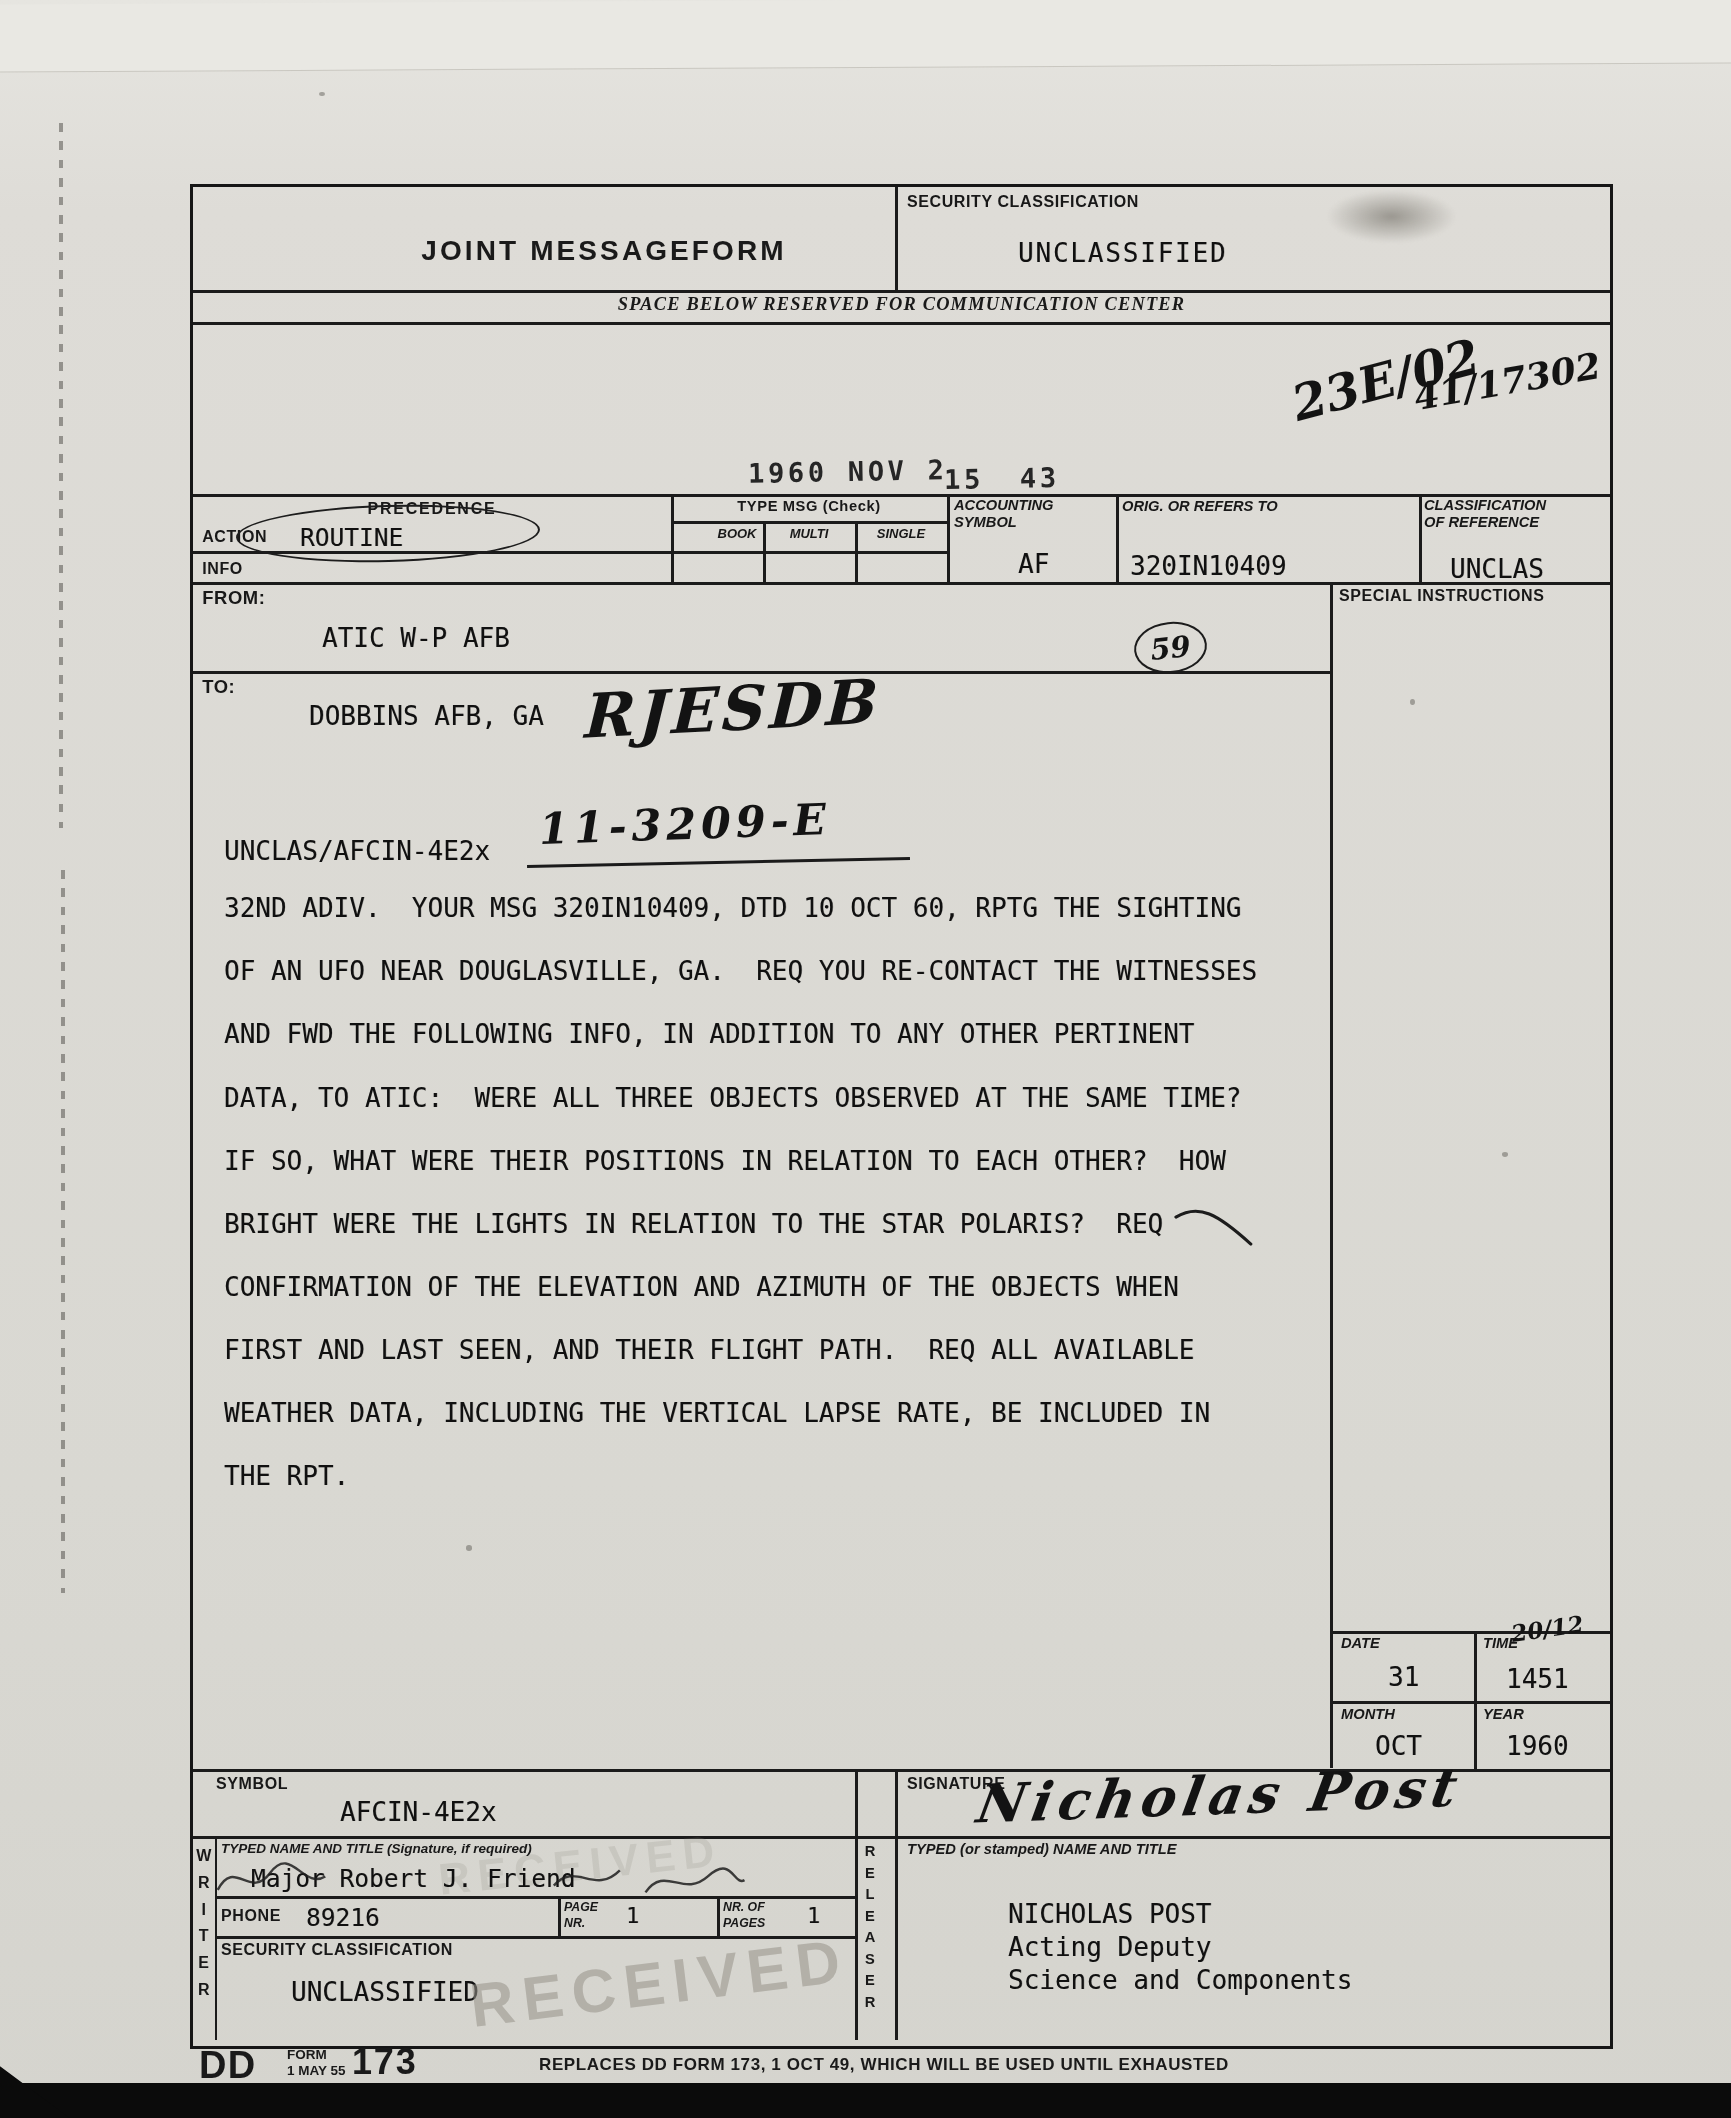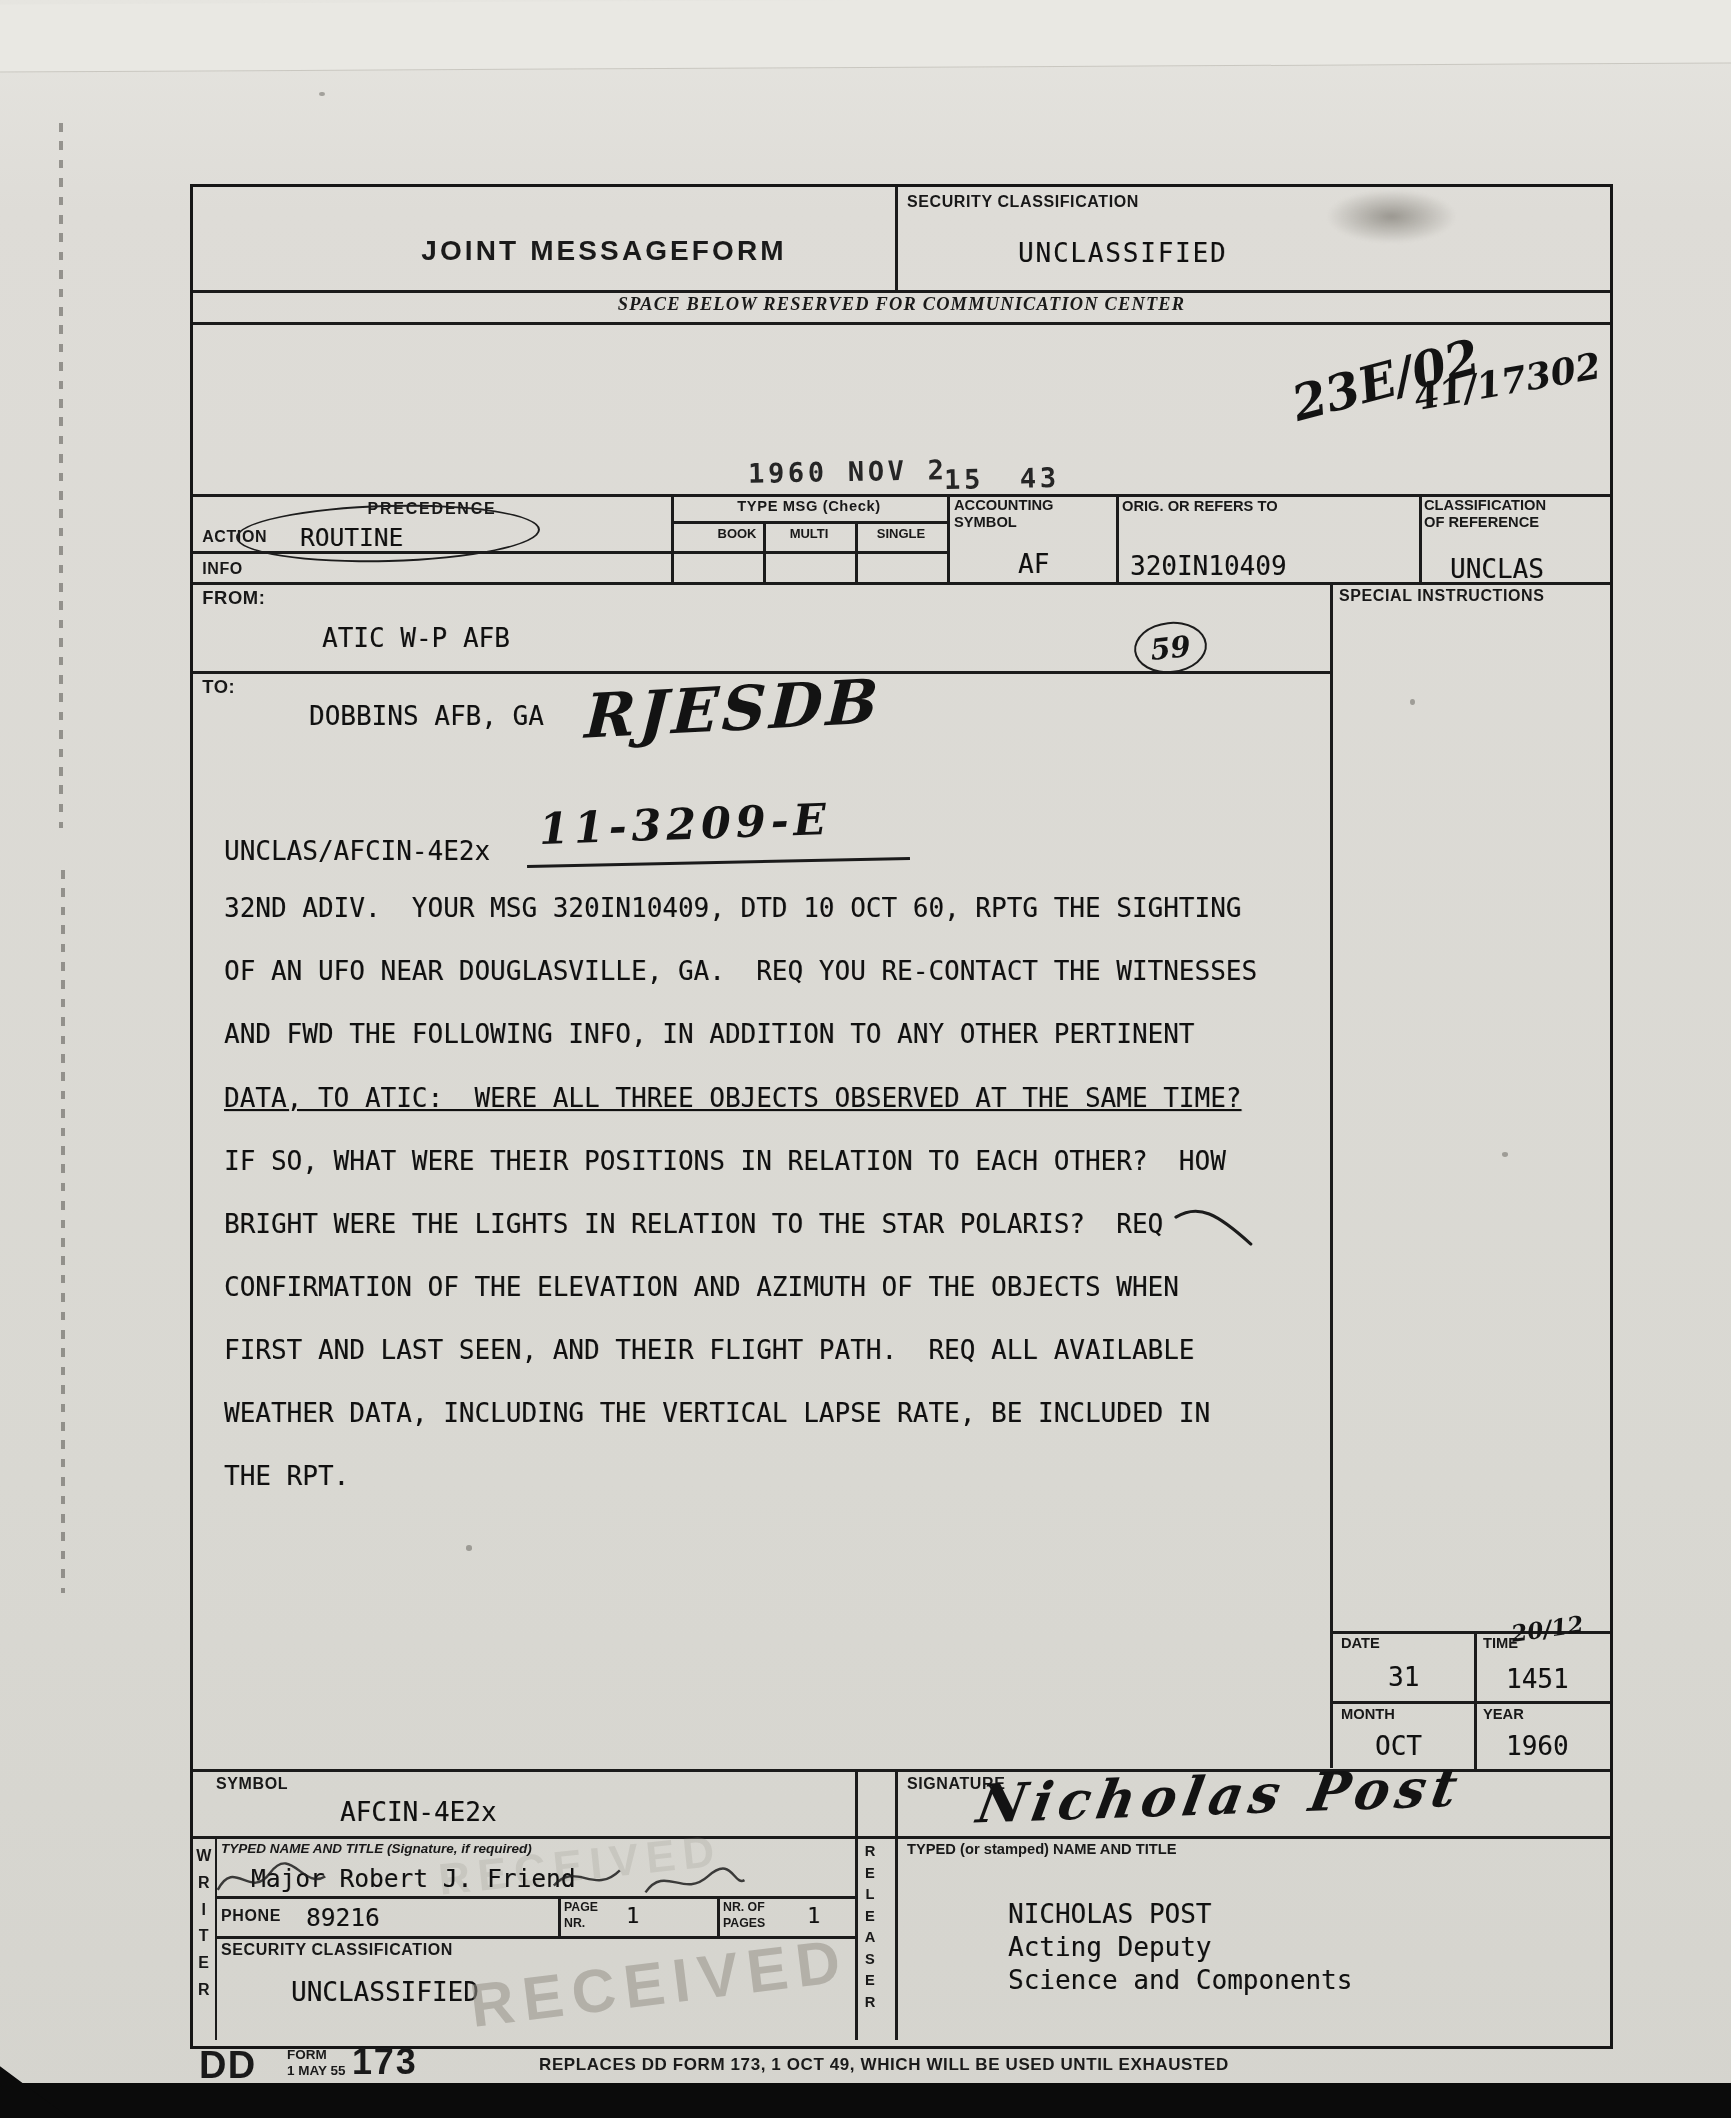--- a/index.html
+++ b/index.html
@@ -1,21 +1,21 @@
 <!DOCTYPE html>
 <html style="font-size:9.8px"><head>
 <meta charset="utf-8">
 <style>
   html,body{margin:0;padding:0;}
   body{background:#9f9d98;font-family:"Liberation Sans",sans-serif;color:#1a1a1a;}
   .page{position:relative;width:1731px;height:2119px;overflow:hidden;
         background:linear-gradient(180deg,#e6e5e0 0%,#dedcd7 10%,#d9d8d2 70%,#d5d4ce 100%);}
   .abs{position:absolute;}
   .lbl{position:absolute;font-size:16px;font-weight:bold;letter-spacing:0.6px;color:#181818;}
-  .lbl-sm{position:absolute;font-size:13px;font-weight:bold;color:#181818;}
+  .lbl-sm{position:absolute;font-size:13px;font-weight:bold;color:#181818;font-style:italic;}
   .mono{position:absolute;font-family:"DejaVu Sans Mono","Liberation Mono",monospace;
         font-size:26px;color:#101010;white-space:pre;text-shadow:0.4px 0.4px 0 rgba(25,25,25,.35);}
   .hw{position:absolute;font-family:"DejaVu Serif",serif;font-style:italic;font-weight:700;color:#131313;}
   .stamp-ink{position:absolute;font-family:"DejaVu Sans Mono","Liberation Mono",monospace;
         font-weight:bold;color:#262626;letter-spacing:3.7px;}
   .hl{position:absolute;background:#1b1b1b;height:2.5px;}
   .vl{position:absolute;background:#1b1b1b;width:2.5px;}
   .center{display:flex;align-items:center;justify-content:center;text-align:center;}
   .vert{position:absolute;writing-mode:vertical-rl;text-orientation:upright;font-weight:bold;color:#181818;}
   .form{position:absolute;left:190px;top:184px;width:1417px;height:1859px;border:3.1px solid #161616;}
@@ -99,21 +99,21 @@
     <div class="mono" style="left:116px;top:514px;">DOBBINS AFB, GA</div>
     <div class="hw" style="left:392px;top:486px;font-size:61px;letter-spacing:3.7px;transform:rotate(-3deg) skewX(-6deg);">RJESDB</div>
 
     <div class="mono" style="left:31px;top:631px;margin-top:18px;">UNCLAS/AFCIN-4E2x</div>
     <div class="hw" style="left:346px;top:612px;font-size:43px;letter-spacing:4.9px;transform:rotate(-2deg);">11-3209-E</div>
     <div class="hl" style="left:334px;width:383px;top:674px;transform:rotate(-1.2deg);"></div>
 
     <div class="mono" style="left:31px;top:706px;">32ND ADIV.  YOUR MSG 320IN10409, DTD 10 OCT 60, RPTG THE SIGHTING</div>
     <div class="mono" style="left:31px;top:769px;">OF AN UFO NEAR DOUGLASVILLE, GA.  REQ YOU RE-CONTACT THE WITNESSES</div>
     <div class="mono" style="left:31px;top:832px;">AND FWD THE FOLLOWING INFO, IN ADDITION TO ANY OTHER PERTINENT</div>
-    <div class="mono" style="left:31px;top:896px;text-decoration:underline;">DATA, TO ATIC:  WERE ALL THREE OBJECTS OBSERVED AT THE SAME TIME?</div>
+    <div class="mono" style="left:31px;top:896px;">DATA, TO ATIC:  WERE ALL THREE OBJECTS OBSERVED AT THE SAME TIME?</div>
     <div class="mono" style="left:31px;top:959px;">IF SO, WHAT WERE THEIR POSITIONS IN RELATION TO EACH OTHER?  HOW</div>
     <div class="mono" style="left:31px;top:1022px;">BRIGHT WERE THE LIGHTS IN RELATION TO THE STAR POLARIS?  REQ</div>
     <div class="mono" style="left:31px;top:1085px;">CONFIRMATION OF THE ELEVATION AND AZIMUTH OF THE OBJECTS WHEN</div>
     <div class="mono" style="left:31px;top:1211px;">WEATHER DATA, INCLUDING THE VERTICAL LAPSE RATE, BE INCLUDED IN</div>
     <div class="mono" style="left:31px;top:1148px;">FIRST AND LAST SEEN, AND THEIR FLIGHT PATH.  REQ ALL AVAILABLE</div>
     <div class="mono" style="left:31px;top:1274px;">THE RPT.</div>
 
     <svg class="abs" style="left:978px;top:1019px;" width="86" height="43" viewBox="0 0 140 70">
       <path d="M8,18 C45,-4 75,12 130,62" fill="none" stroke="#1c1c1c" stroke-width="5" stroke-linecap="round"></path>
     </svg>

